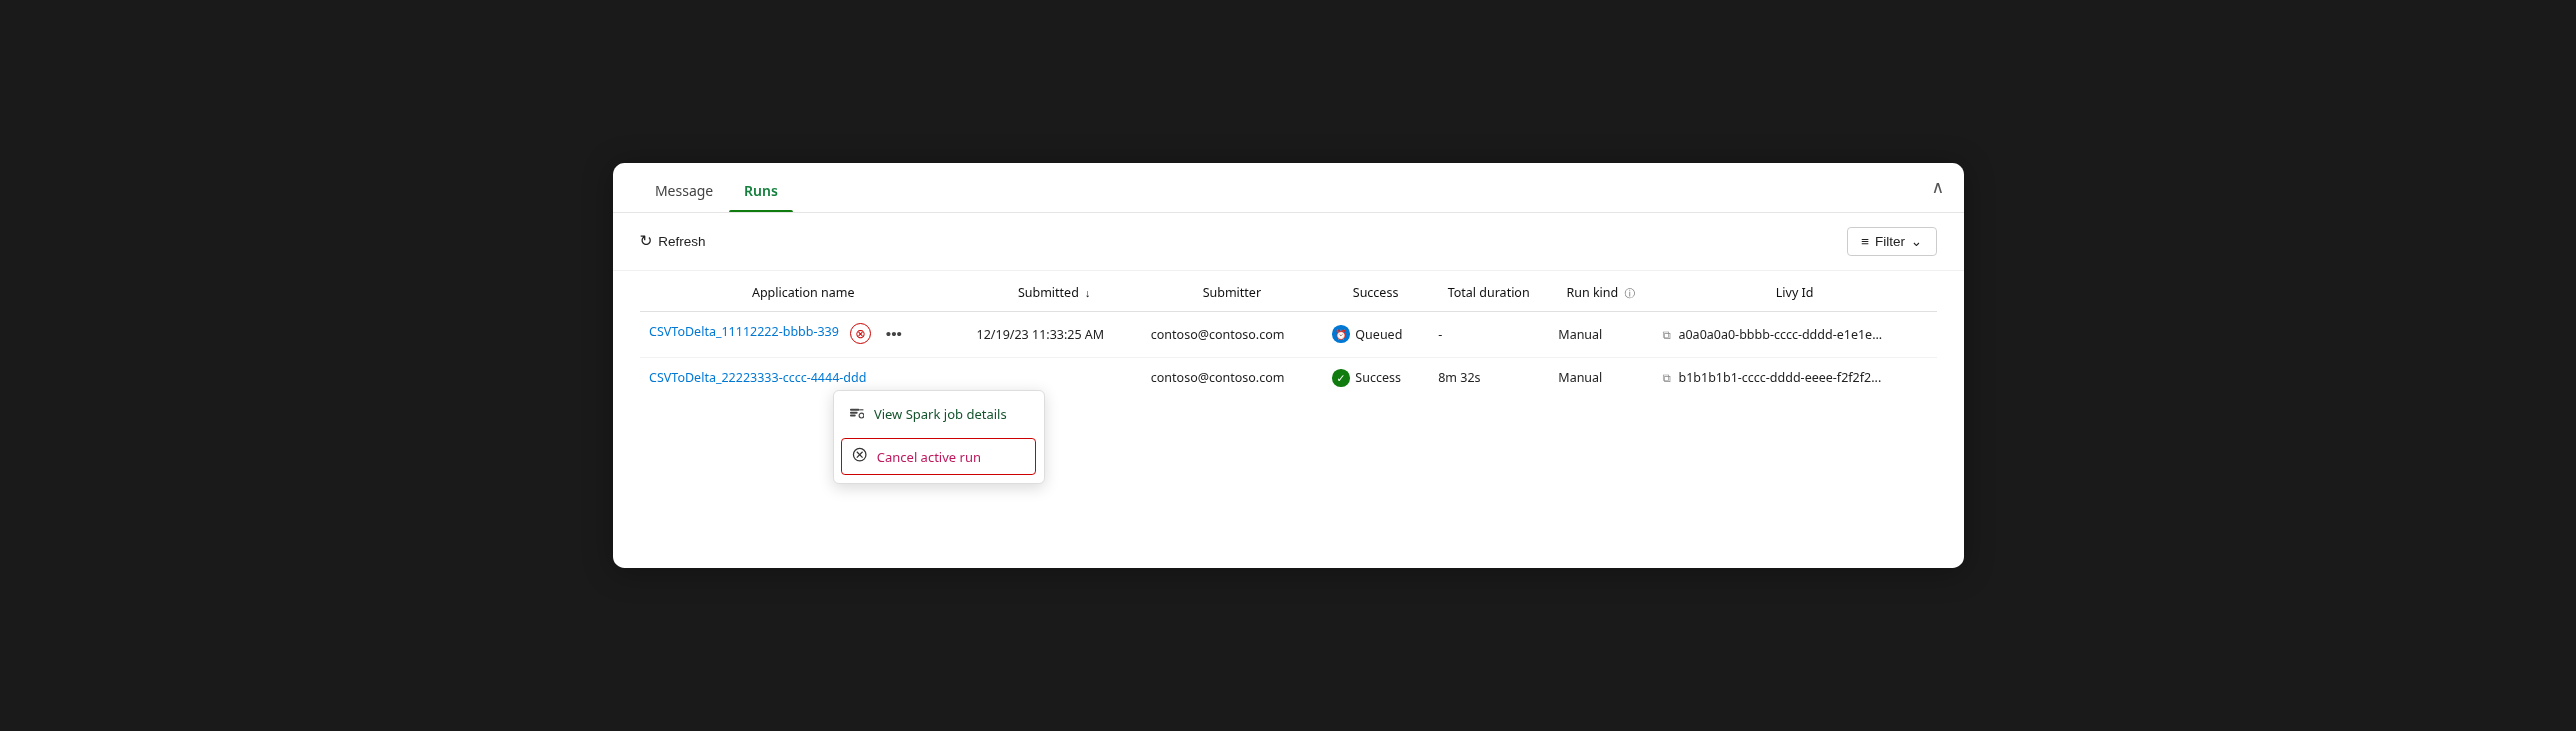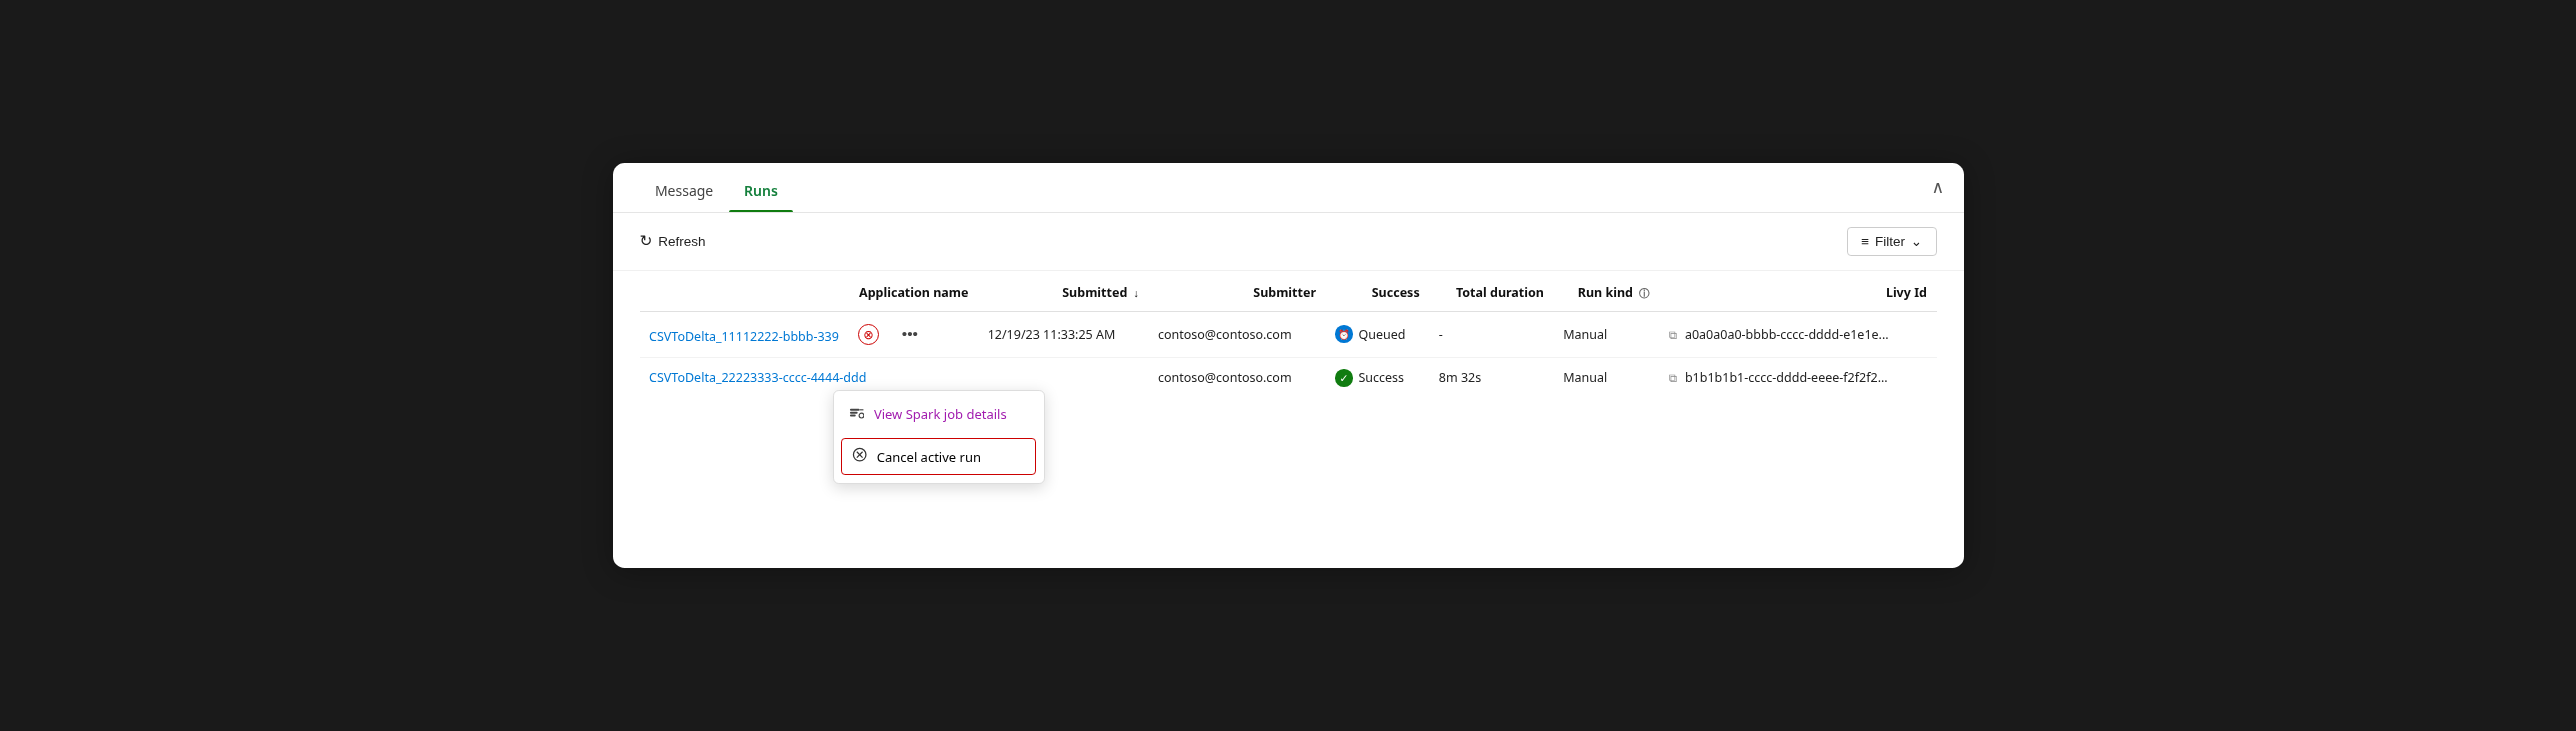--- a/index.html
+++ b/index.html
@@ -98,24 +98,24 @@
       padding: 0 27px 19.3px;
     }
     table {
       width: 100%;
       border-collapse: collapse;
     }
     thead tr {
       border-bottom: 1px solid #e0e0e0;
     }
     th {
-      text-align: right;
+      text-align: center;
       padding: 13.5px 9.6px 9.6px;
       font-size: 12.5px;
-      font-weight: 700;
+      font-weight: 400;
       color: #111;
       white-space: nowrap;
     }
     th .sort-icon {
       display: inline-block;
       margin-left: 2.9px;
       font-size: 10.6px;
     }
     th .info-icon {
       display: inline-block;
@@ -198,45 +198,45 @@
       width: 212px;
       z-index: 100;
       padding: 3.9px 0;
     }
     .menu-item {
       display: flex;
       align-items: center;
       gap: 9.6px;
       padding: 9.6px 15.4px;
       font-size: 13px;
-      color: #a21caf;
+      color: #14532d;
       cursor: pointer;
     }
     .menu-item.cancel-item {
       border: 1.4px solid #c00;
       border-radius: 3.9px;
       margin: 3.9px 7.7px;
       padding: 7.7px 9.6px;
-      color: #000000;
+      color: #be185d;
     }
     .menu-icon {
       font-size: 14.5px;
       color: #444;
       flex-shrink: 0;
     }
     .menu-icon.cancel { color: #555; }
     .livy-id-cell {
       display: flex;
       align-items: center;
       gap: 3.9px;
     }
     .name-actions-cell {
       display: flex;
-      align-items: flex-end;
-      gap: 19px;
+      align-items: flex-start;
+      gap: 11px;
     }
     tbody tr { border-bottom: 1px solid #f2f2f2; }
     tbody tr:last-child { border-bottom: none; }
   </style>
 </head>
 <body>
 
 <div class="window">
 
   <div class="tabs-bar">

